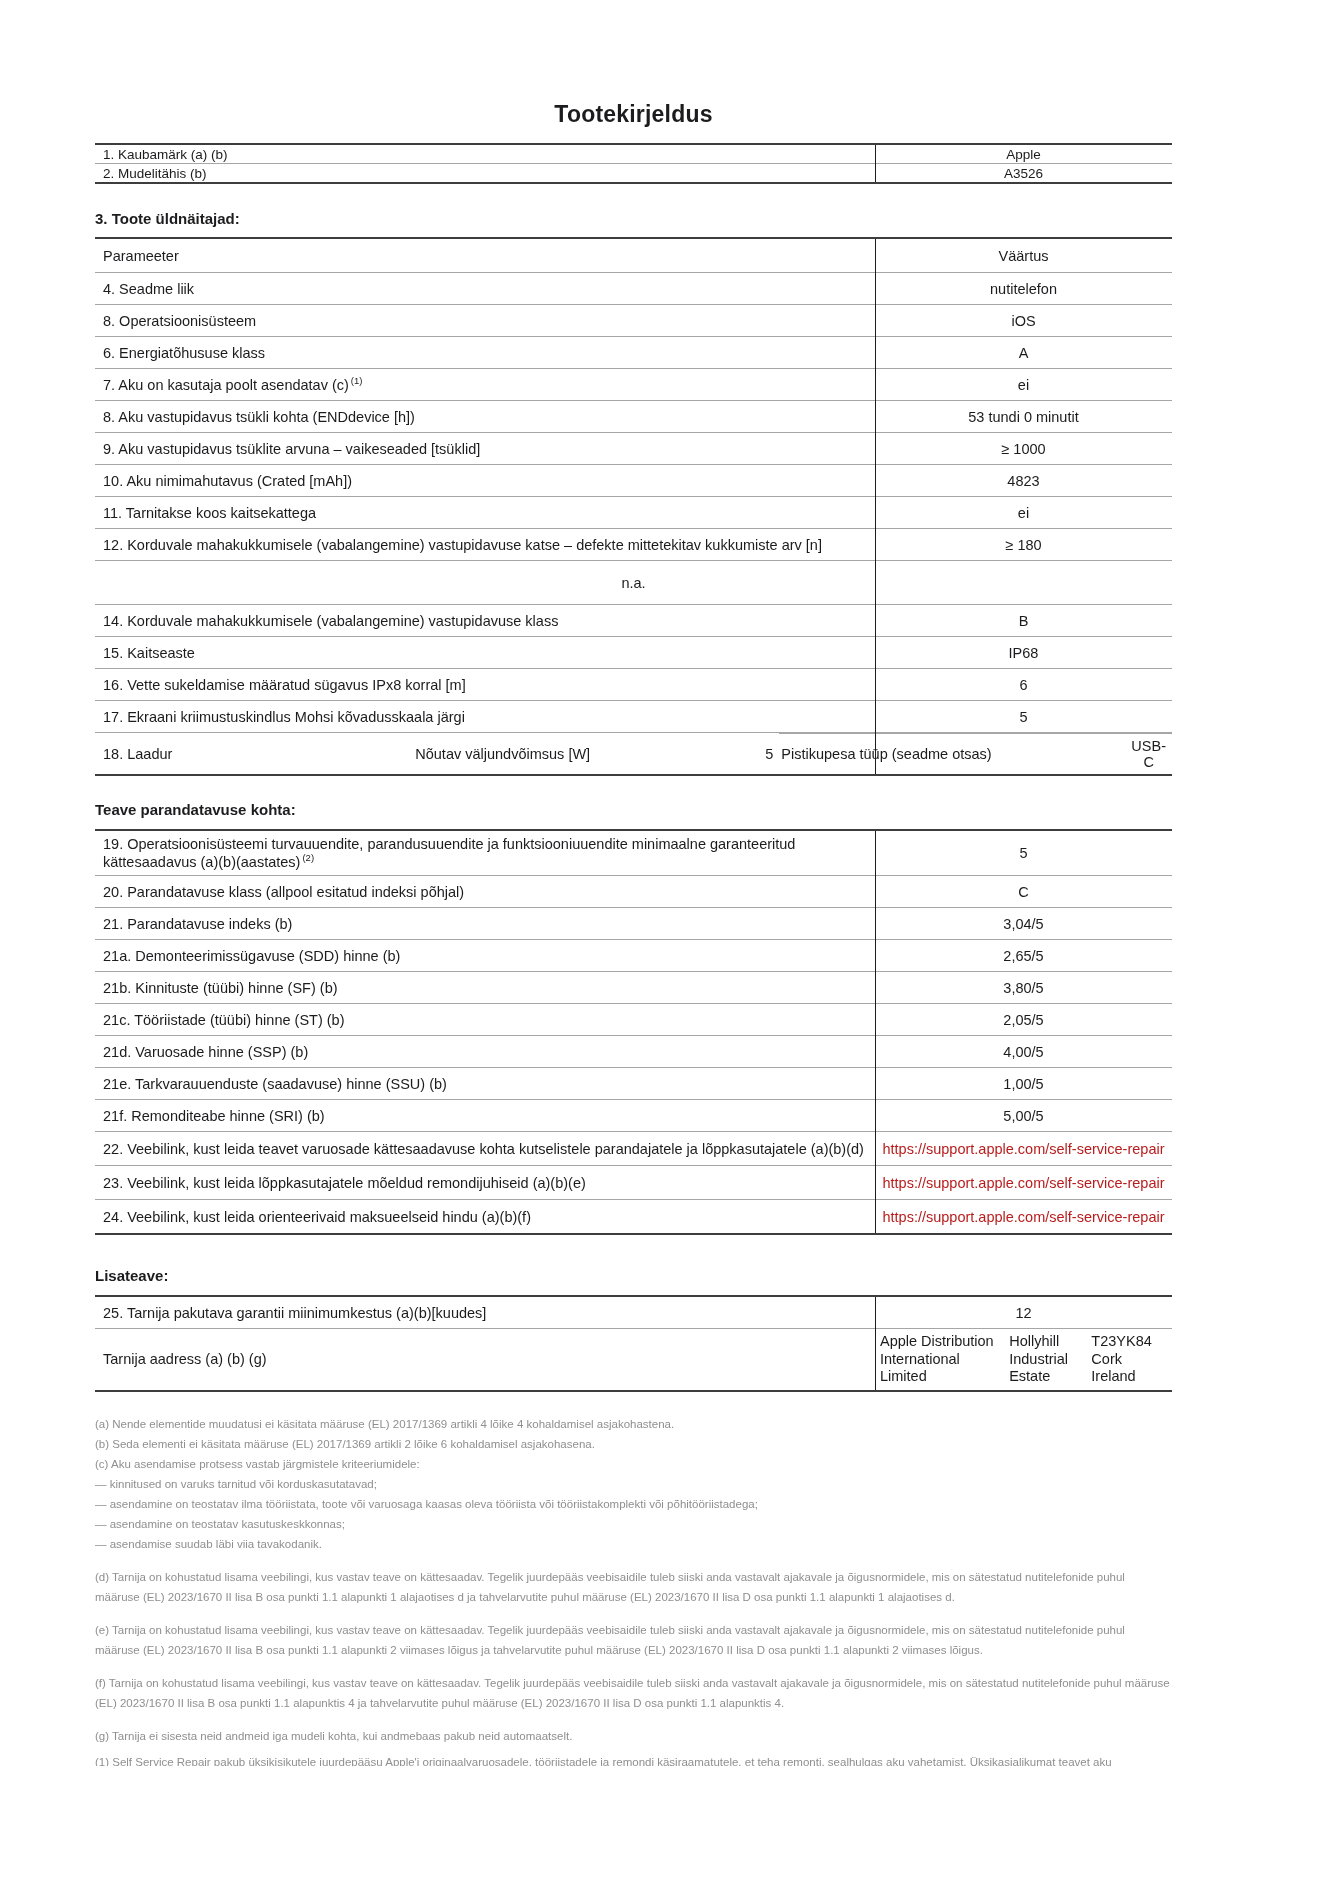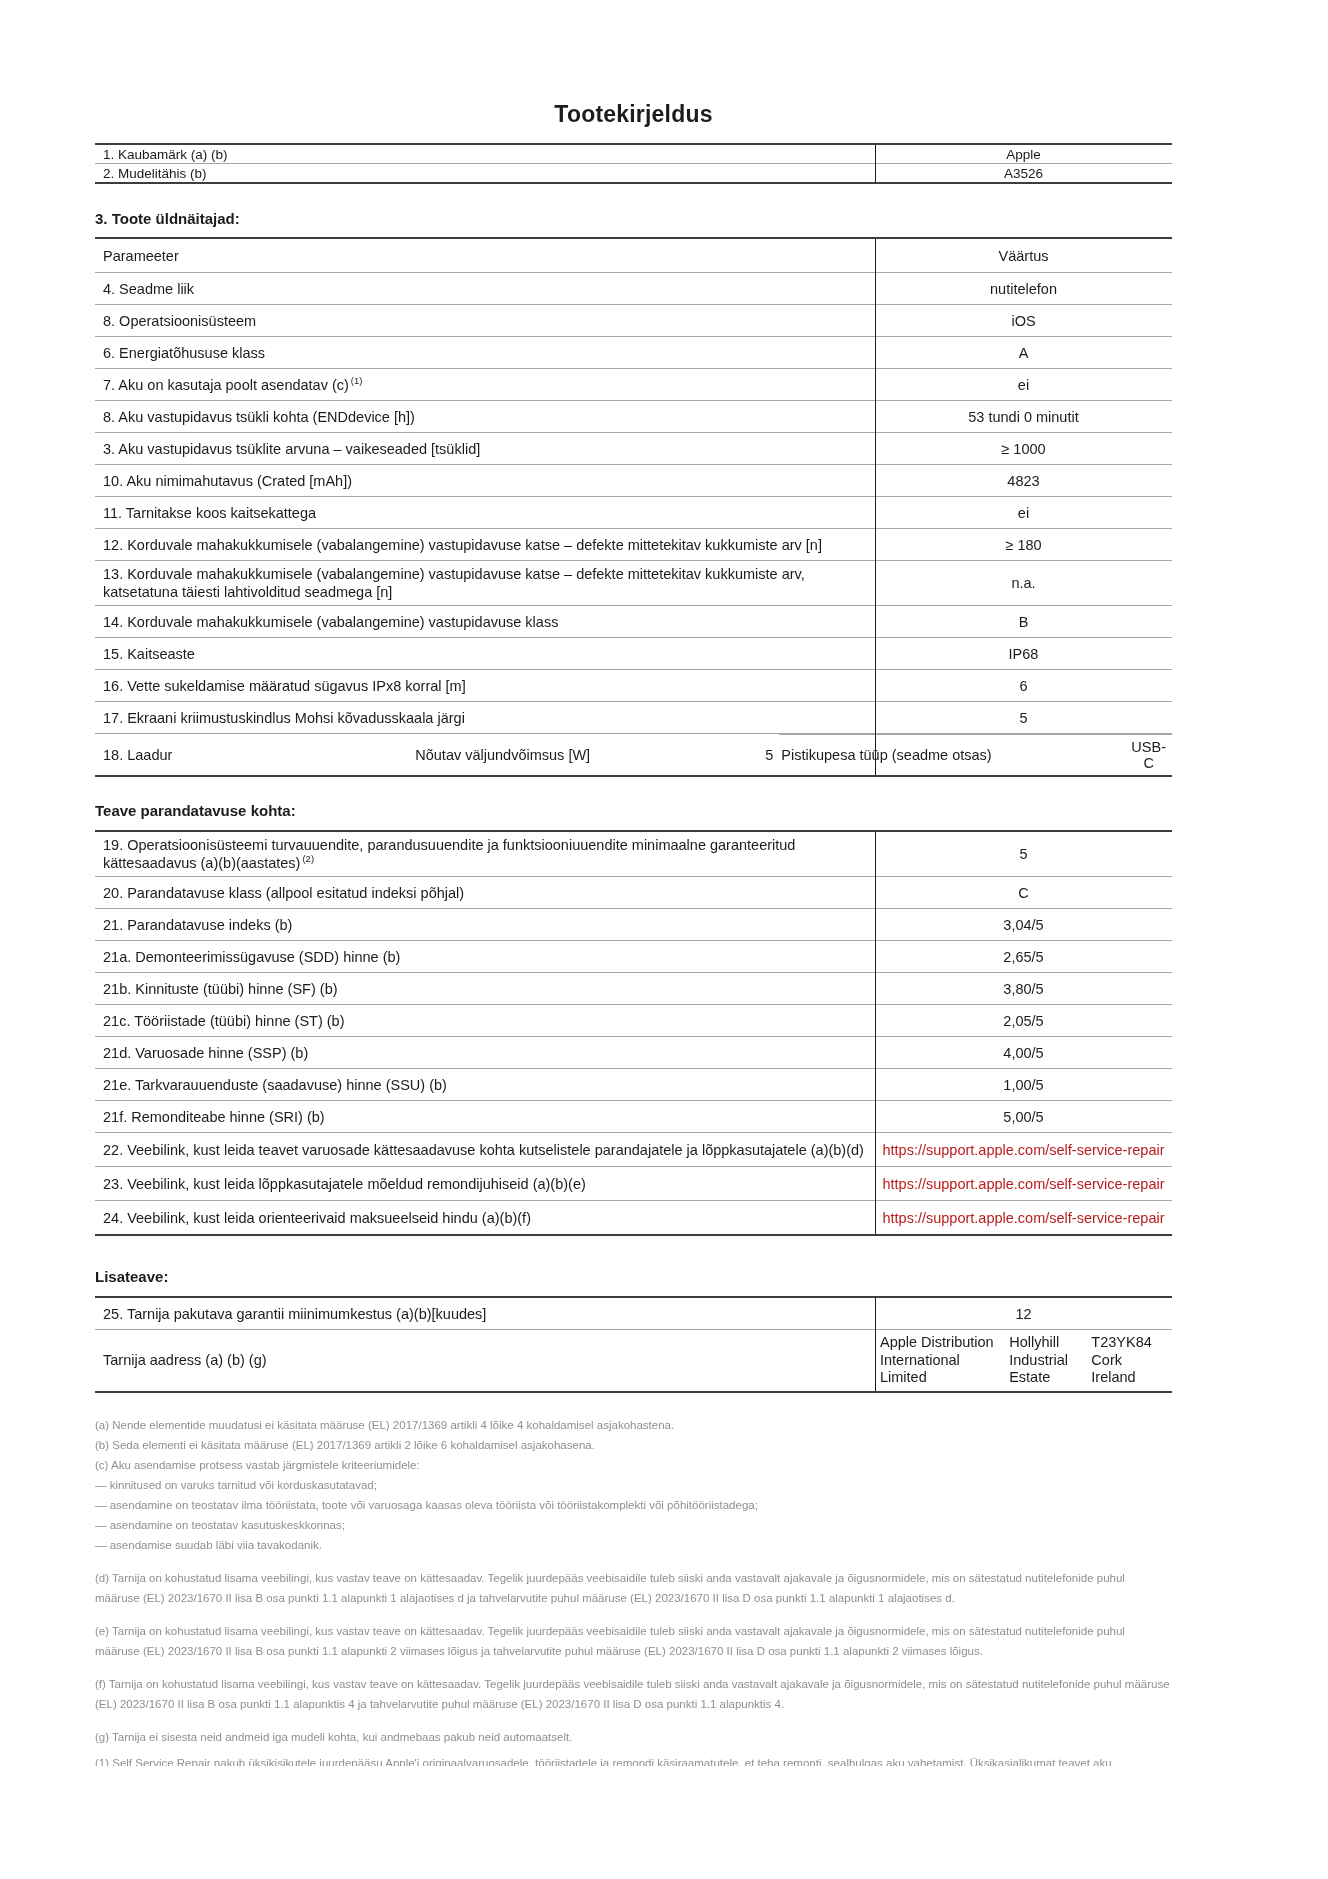--- a/index.html
+++ b/index.html
@@ -105,21 +105,21 @@
         <div class="cv">ei</div>
       </div>
       <div class="trow">
         <div class="cl">
             <span>8. Aku vastupidavus tsükli kohta (ENDdevice [h])</span>
           </div>
         <div class="cv">53 tundi 0 minutit</div>
       </div>
       <div class="trow">
         <div class="cl">
-            <span>3. Aku vastupidavus tsüklite arvuna – vaikeseaded [tsüklid]</span>
+            <span>9. Aku vastupidavus tsüklite arvuna – vaikeseaded [tsüklid]</span>
           </div>
         <div class="cv">≥ 1000</div>
       </div>
       <div class="trow">
         <div class="cl">
             <span>10. Aku nimimahutavus (Crated [mAh])</span>
           </div>
         <div class="cv">4823</div>
       </div>
       <div class="trow">
@@ -128,23 +128,20 @@
           </div>
         <div class="cv">ei</div>
       </div>
       <div class="trow">
         <div class="cl">
             <span>12. Korduvale mahakukkumisele (vabalangemine) vastupidavuse katse – defekte mittetekitav kukkumiste arv [n]</span>
           </div>
         <div class="cv">≥ 180</div>
       </div>
       <div class="trow trow-tall">
-        <div class="cl">
-            <span>13. Korduvale mahakukkumisele (vabalangemine) vastupidavuse katse – defekte mittetekitav kukkumiste arv, katsetatuna täiesti lahtivolditud seadmega [n]</span>
-          </div>
         <div class="cv">n.a.</div>
       </div>
       <div class="trow">
         <div class="cl">
             <span>14. Korduvale mahakukkumisele (vabalangemine) vastupidavuse klass</span>
           </div>
         <div class="cv">B</div>
       </div>
       <div class="trow">
         <div class="cl">

